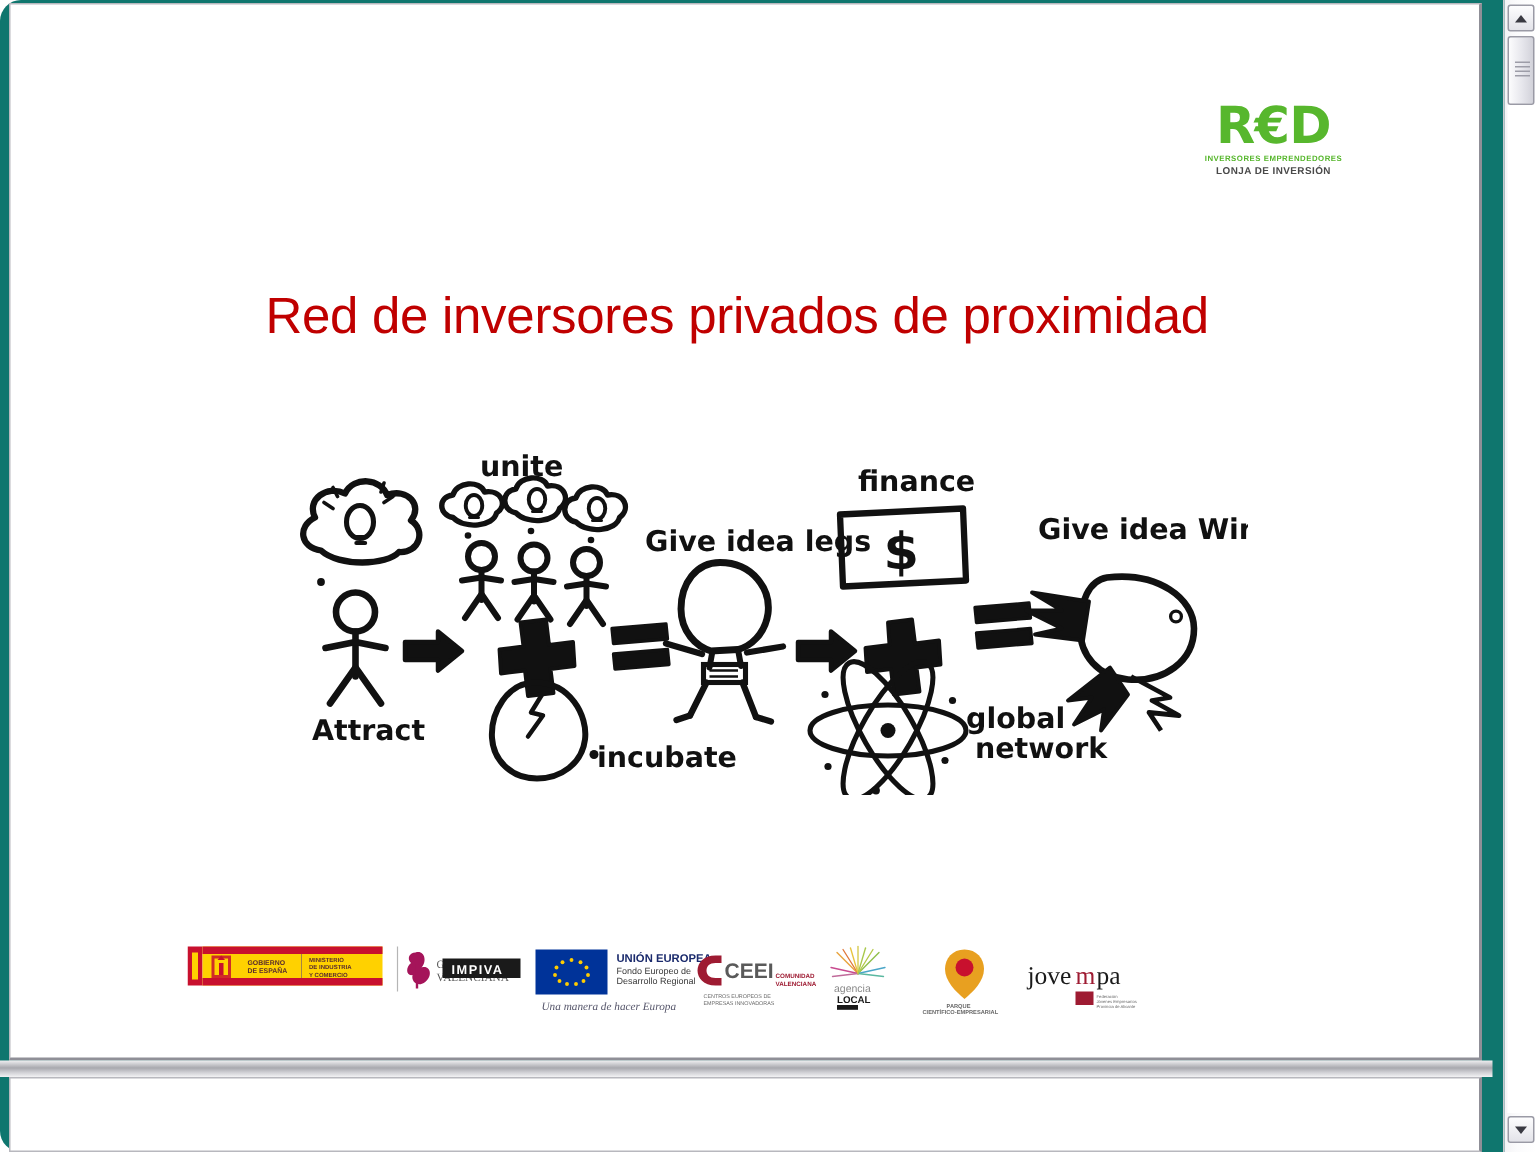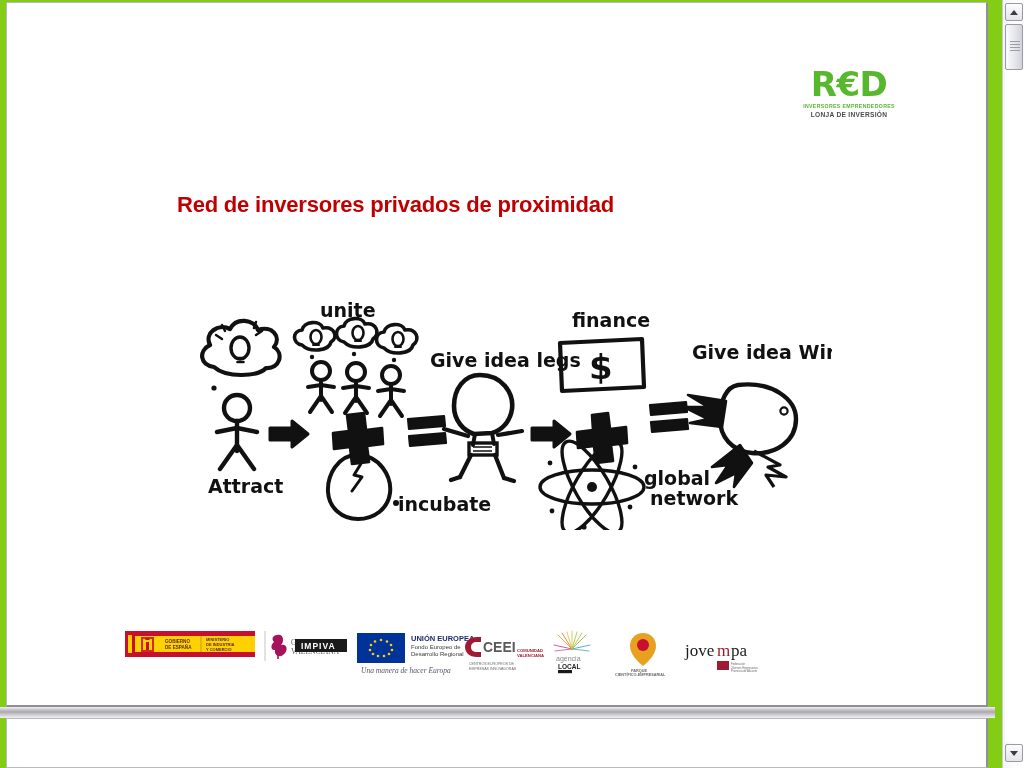--- a/index.html
+++ b/index.html
@@ -9,21 +9,22 @@
     height: 768px;
     overflow: hidden;
     background: #ffffff;
     font-family: "Liberation Sans", sans-serif;
   }
 
   #viewer {
     position: absolute;
     left: 0; top: 0;
     width: 1024px; height: 768px;
-    background: #84cc16;
+    background: #0f766e;
+    border-radius: 14px;
   }
 
   
   #scrollbar {
     position: absolute;
     right: 0; top: 0;
     width: 22px; height: 768px;
     background: linear-gradient(to right, #f4f4f6 0%, #fbfbfc 40%, #ffffff 100%);
     border-left: 1px solid #c9c9cf;
     box-sizing: border-box;
@@ -136,22 +137,22 @@
     color: #4a4a4a;
     letter-spacing: 0.3px;
     line-height: 9px;
   }
 
   
   #slide-title {
     position: absolute;
     left: 170px; top: 189px;
     width: 680px;
-    font-size: 22px;
-    font-weight: bold;
+    font-size: 34px;
+    font-weight: normal;
     color: #c00000;
     letter-spacing: -0.2px;
     white-space: nowrap;
   }
 
   
   #diagram {
     position: absolute;
     left: 185px; top: 292px;
     width: 640px; height: 235px;

